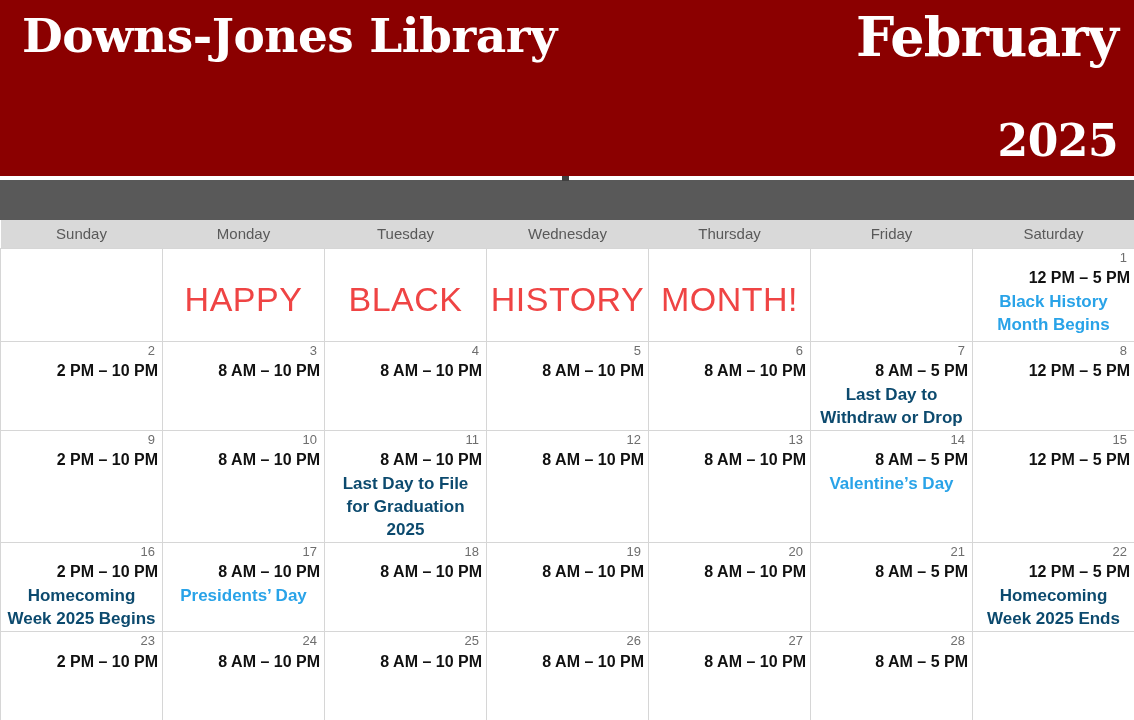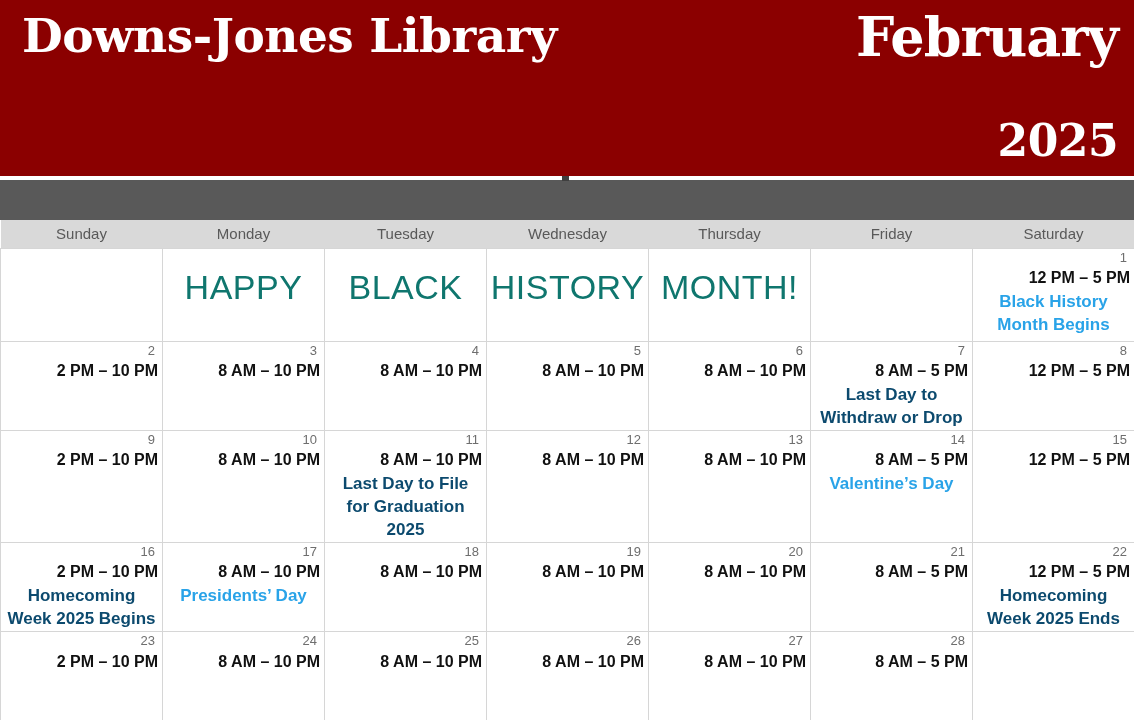--- a/index.html
+++ b/index.html
@@ -135,28 +135,29 @@
     font-weight: bold;
     font-size: 17px;
     line-height: 1.35;
     padding: 3px 6px 0 6px;
   }
   .event.red { color: #0c4a6e; }
   .event.blue { color: #29a3e8; }
 
   .banner-word {
     text-align: center;
-    color: #0f766e;
+    color: #ef4444;
     font-family: "Liberation Sans", sans-serif;
     font-weight: normal;
     font-size: 34px;
     line-height: 1.1;
     padding-top: 20px;
     letter-spacing: 0.5px;
     white-space: nowrap;
+    margin-top: 12px;
   }
 </style>
 </head>
 <body>
 
 <div class="page">
 
   <div class="masthead">
     <div class="lib-title">Downs-Jones Library</div>
     <div class="month-title">February</div>

